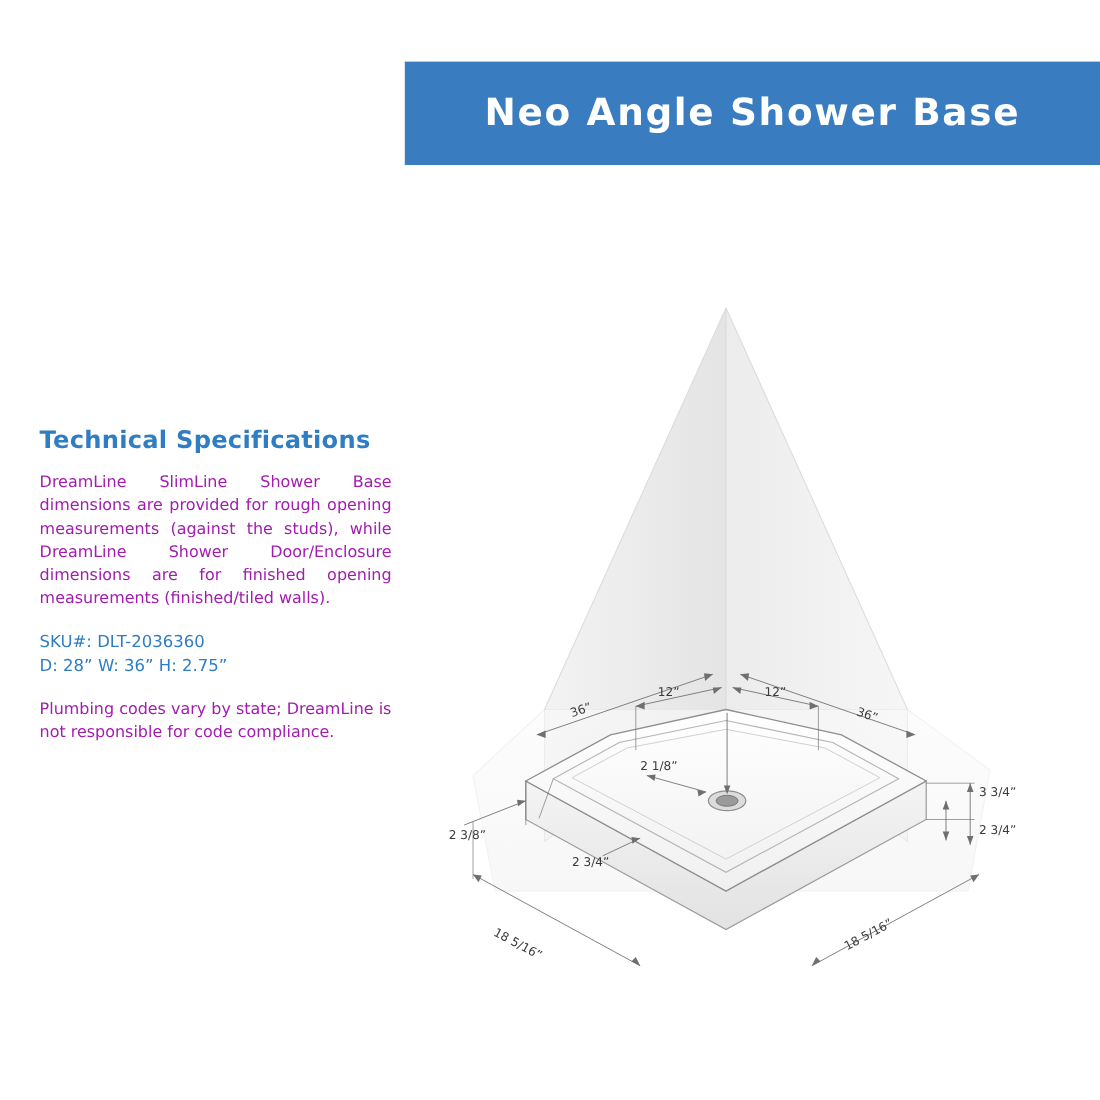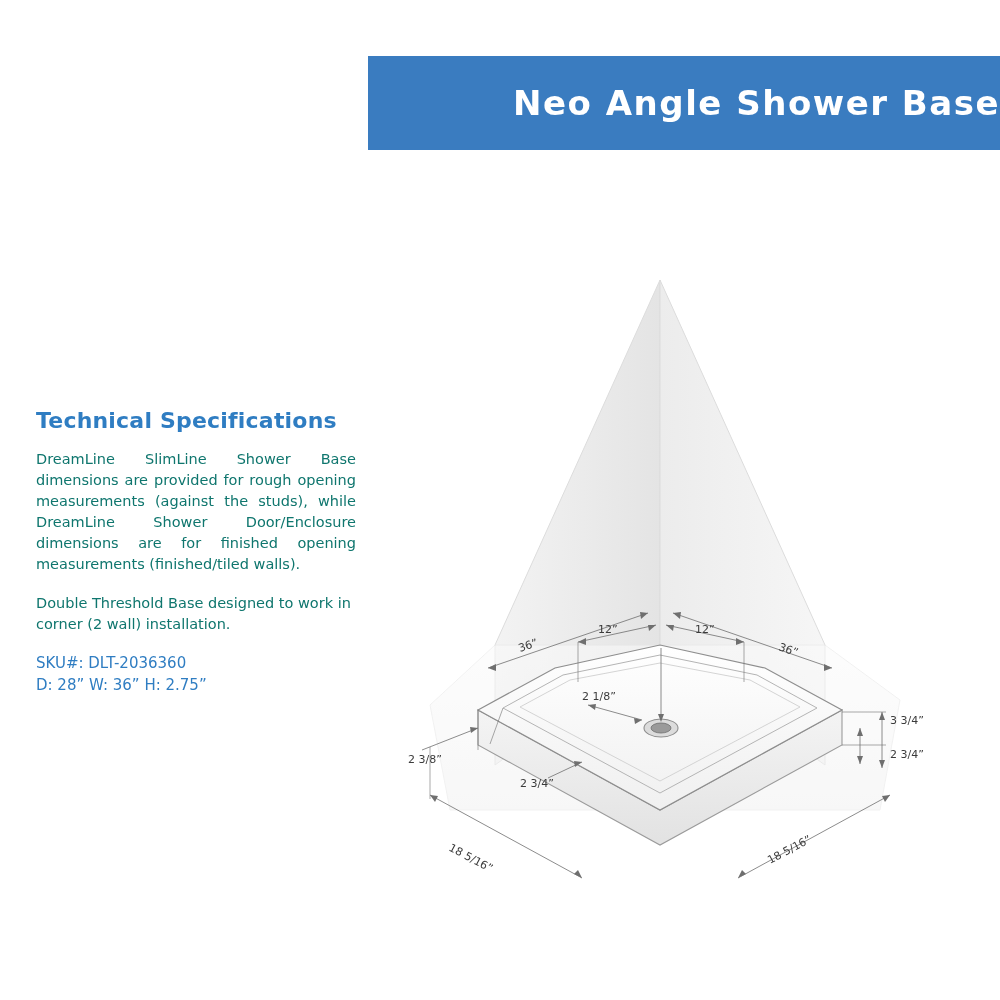--- a/index.html
+++ b/index.html
@@ -18,51 +18,51 @@
   
   #title-banner {
     position: absolute;
     left: 368px;
     top: 56px;
     width: 632px;
     height: 94px;
     background: #3a7cc0;
     display: flex;
     align-items: center;
-    justify-content: flex-end;
+    justify-content: center;
   }
   #title-banner .title-text {
     color: #ffffff;
     font-size: 34px;
     font-weight: bold;
     letter-spacing: 1.5px;
     font-family: "DejaVu Sans", sans-serif;
     white-space: nowrap;
   }
 
   
   #spec-panel {
     position: absolute;
     left: 36px;
-    top: 408px;
+    top: 388px;
     width: 320px;
     color: #2f7dc2;
   }
   #spec-panel .spec-heading {
     font-size: 22px;
     font-weight: bold;
     color: #2f7dc2;
     margin: 0 0 16px 0;
     letter-spacing: 0.2px;
   }
   #spec-panel p {
     margin: 0 0 18px 0;
     font-size: 14.5px;
     line-height: 1.45;
-    color: #0f766e;
+    color: #a21caf;
     text-align: justify;
   }
   #spec-panel p.nojustify { text-align: left; }
   #spec-panel .sku-block {
     font-size: 15px;
     font-weight: normal;
     line-height: 1.45;
     color: #2f7dc2;
     margin: 0 0 18px 0;
   }
@@ -86,25 +86,25 @@
 </head>
 <body>
 
 <div id="title-banner">
   <span class="title-text">Neo Angle Shower Base</span>
 </div>
 
 <div id="spec-panel">
   <div class="spec-heading">Technical Specifications</div>
   <p>DreamLine SlimLine Shower Base dimensions are provided for rough opening measurements (against the studs), while DreamLine Shower Door/Enclosure dimensions are for finished opening measurements (finished/tiled walls).</p>
-  <p class="nojustify">Double Threshold Base designed to work in corner (2 wall) installation.</p>
   <div class="sku-block">
     <div>SKU#: DLT-2036360</div>
     <div>D: 28” W: 36” H: 2.75”</div>
   </div>
+  <p class="nojustify">Plumbing codes vary by state; DreamLine is not responsible for code compliance.</p>
 </div>
 
 <div id="drawing">
 <svg width="600" height="640" viewBox="0 0 600 640" xmlns="http://www.w3.org/2000/svg">
   <defs>
     <linearGradient id="wallL" x1="0" y1="0" x2="1" y2="0">
       <stop offset="0%" stop-color="#f3f3f3"></stop>
       <stop offset="100%" stop-color="#e4e4e4"></stop>
     </linearGradient>
     <linearGradient id="wallR" x1="0" y1="0" x2="1" y2="0">

